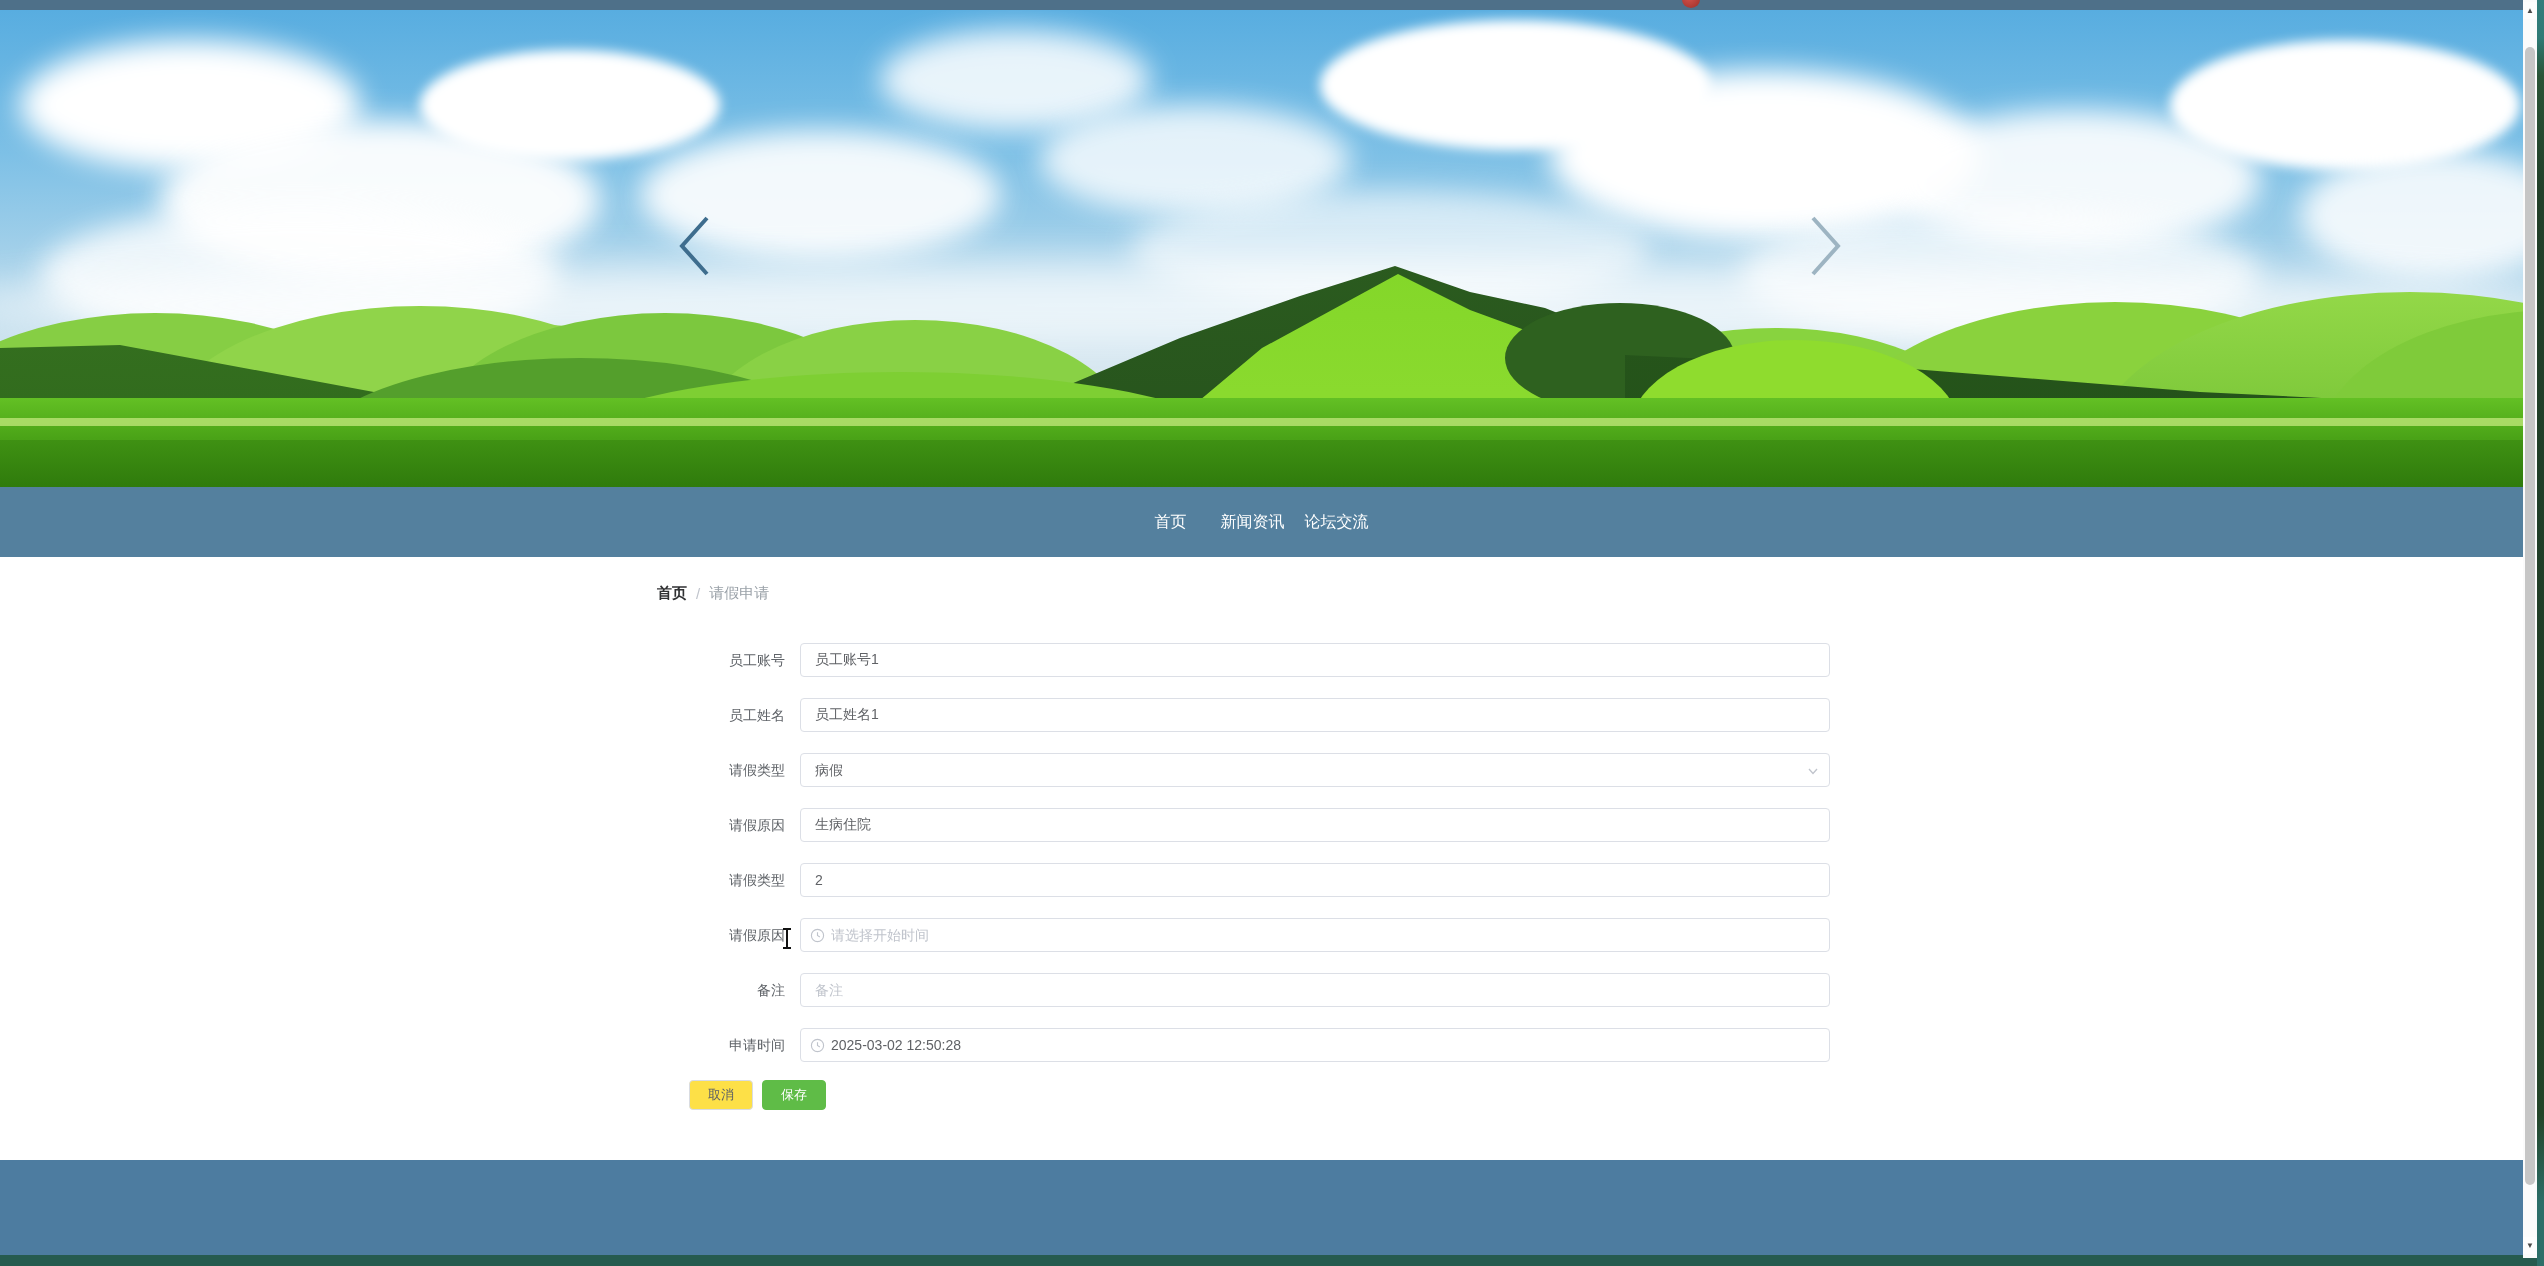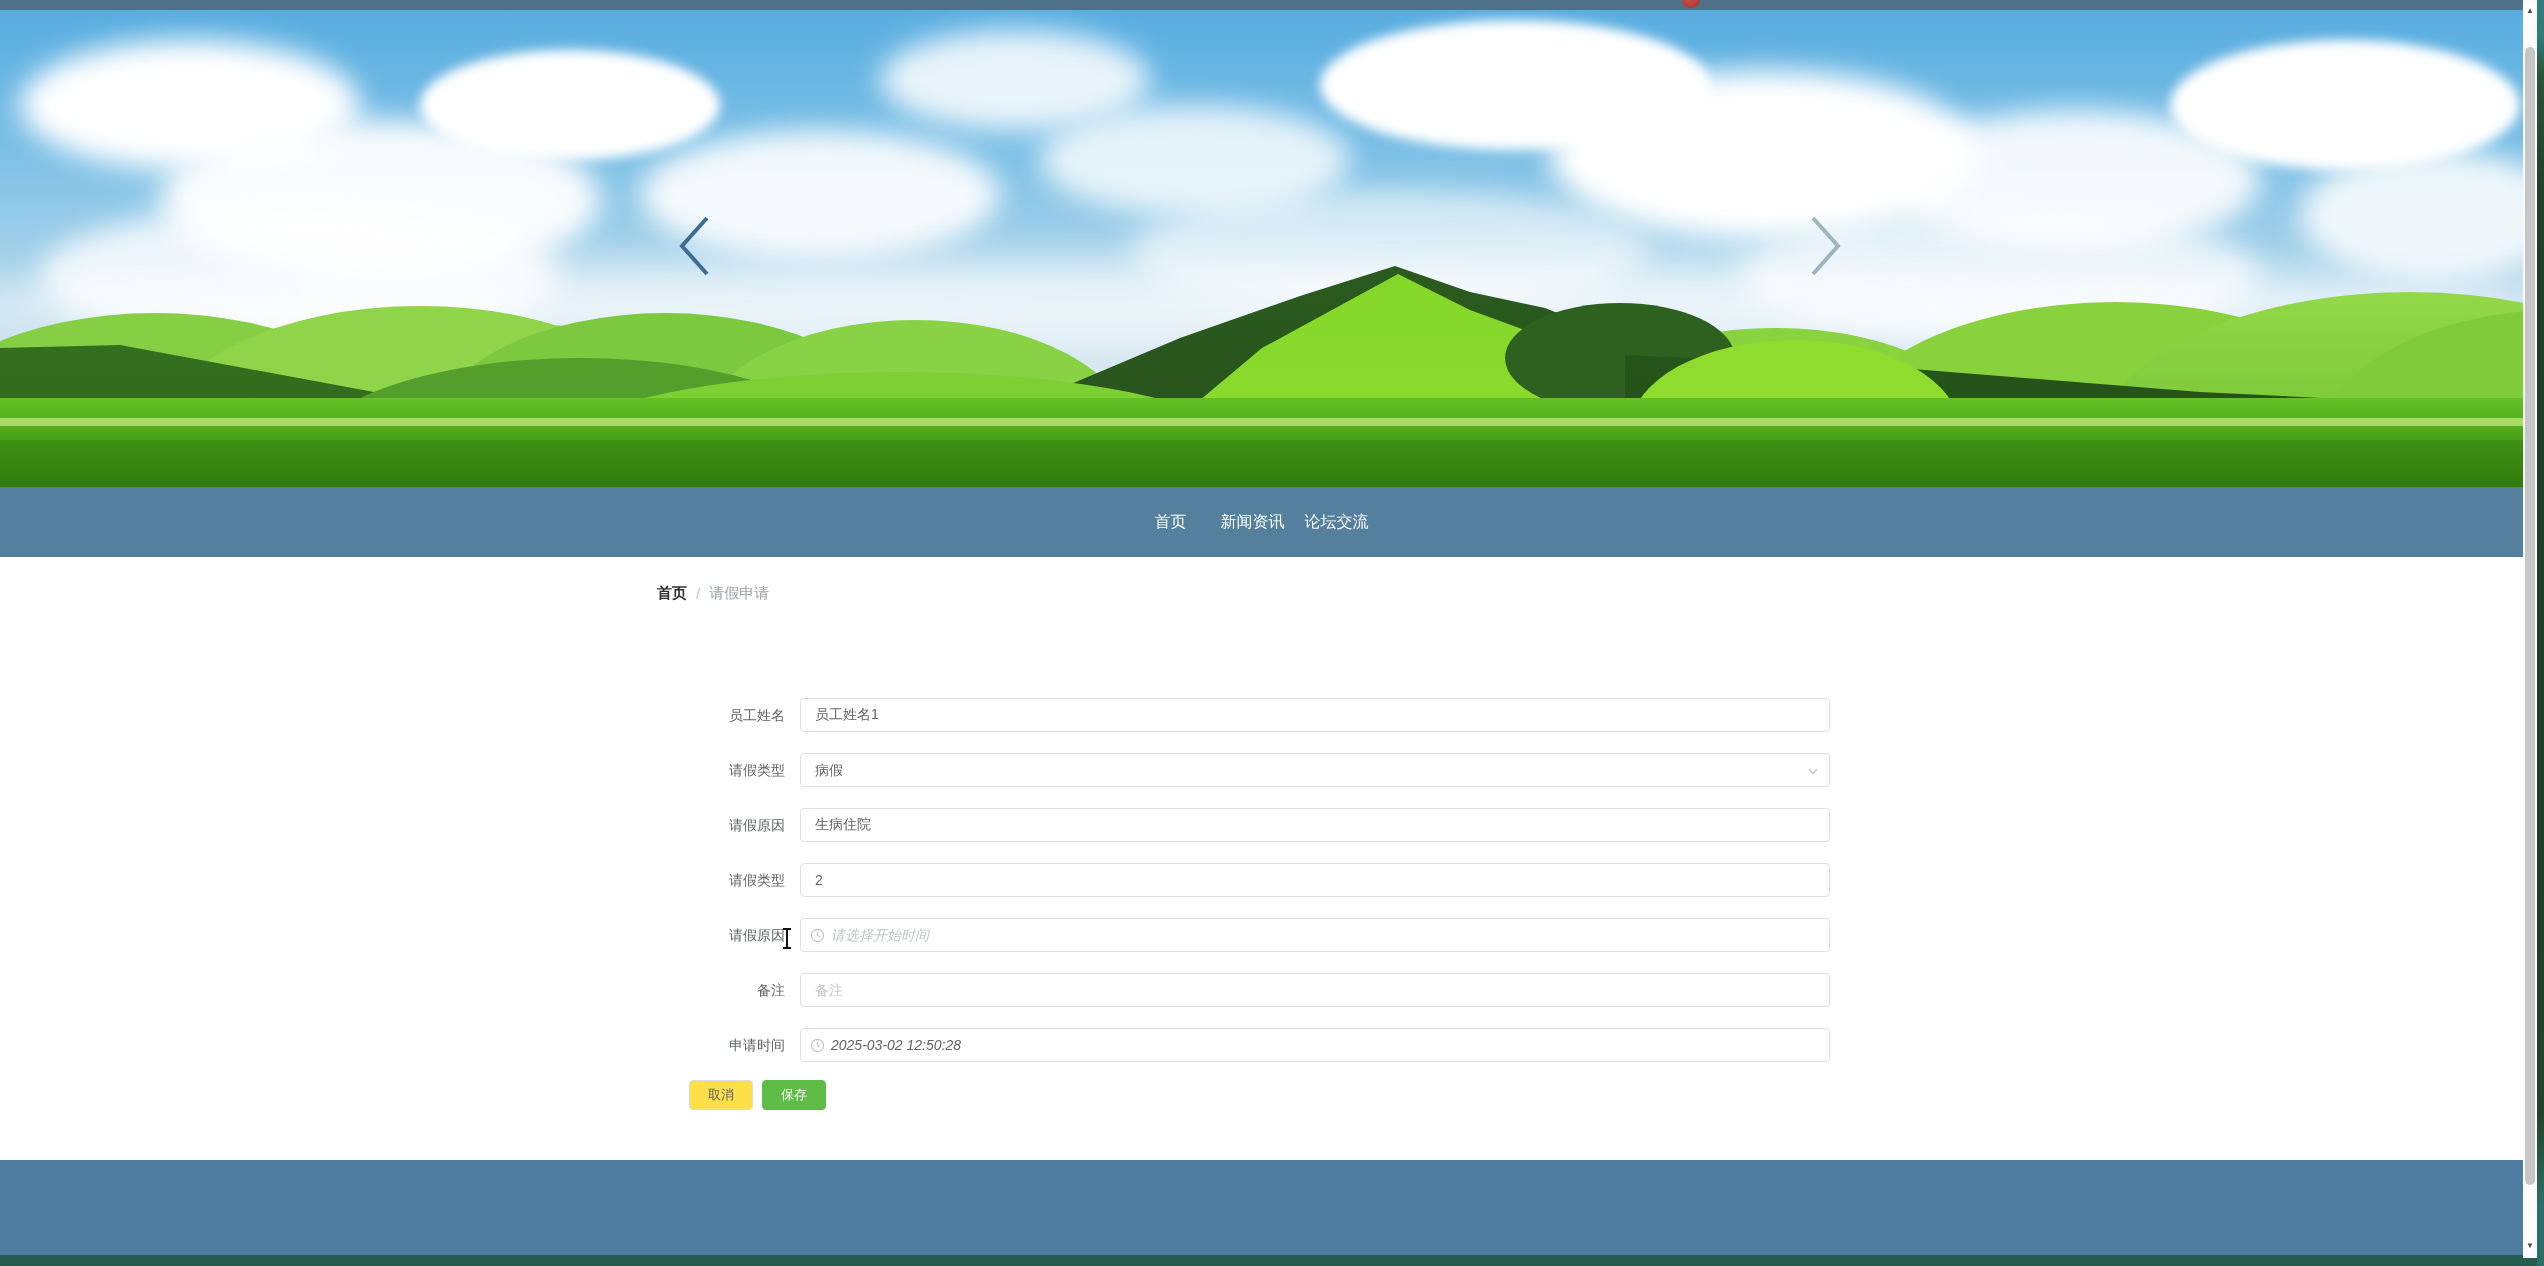--- a/index.html
+++ b/index.html
@@ -40,21 +40,21 @@
   #bc-sep { color:#c0c4cc; }
   #bc-current { color:#9aa1a8; }
   .form-row { position:absolute; left:657px; width:1180px; height:34px; }
   .f-label { position:absolute; left:0; top:0; width:128px; height:34px; line-height:34px;
              text-align:right; font-size:14px; color:#5f6368; }
   .f-box { position:absolute; left:143px; top:0; width:1030px; height:34px;
            border:1px solid #dcdfe6; border-radius:4px; background:#fff; }
   .f-box input { width:100%; height:100%; border:none; outline:none; background:transparent;
                  font-size:14px; color:#606266; padding:0 14px; font-family:inherit; }
   .f-box input::placeholder { color:#c0c4cc; }
-  .f-box.with-icon input { padding-left:30px;font-style:italic; }
+  .f-box.with-icon input { padding-left:30px; }
   .clock-ic { position:absolute; left:9px; top:9px; width:15px; height:15px; color:#c0c4cc; pointer-events:none; }
   .f-select { cursor:pointer; }
   .f-select .sel-text { position:absolute; left:14px; top:0; line-height:32px; font-size:14px; color:#606266; }
   .chev-ic { position:absolute; right:10px; top:11px; width:12px; height:12px; color:#c0c4cc; }
   #btn-row { position:absolute; left:689px; top:523px; display:flex; gap:9px; }
   .btn { height:30px; border-radius:4px; font-size:13px; line-height:28px; padding:0 18px;
          cursor:pointer; display:inline-block; }
   #btn-cancel { background:#fde047; border:1px solid #d9dce2; color:#5a5e66; }
   #btn-save { background:var(--save-green,#5fbc47); border:1px solid var(--save-green,#5fbc47); color:#fff; }
   
@@ -129,20 +129,26 @@
   <span class="nav-item">论坛交流</span>
 </div>
 
 <div class="abs" id="main">
   <div id="breadcrumb">
     <span id="bc-home">首页</span>
     <span id="bc-sep">/</span>
     <span id="bc-current">请假申请</span>
   </div>
 
+  <div class="form-row" style="top:86px;">
+    <label class="f-label">员工账号</label>
+    <div class="f-box">
+      <input type="text" value="员工账号1" style="">
+    </div>
+  </div>
 
   <div class="form-row" style="top:141px;">
     <label class="f-label">员工姓名</label>
     <div class="f-box">
       <input type="text" value="员工姓名1" style="">
     </div>
   </div>
 
   <div class="form-row" style="top:251px;">
     <label class="f-label">请假原因</label>

